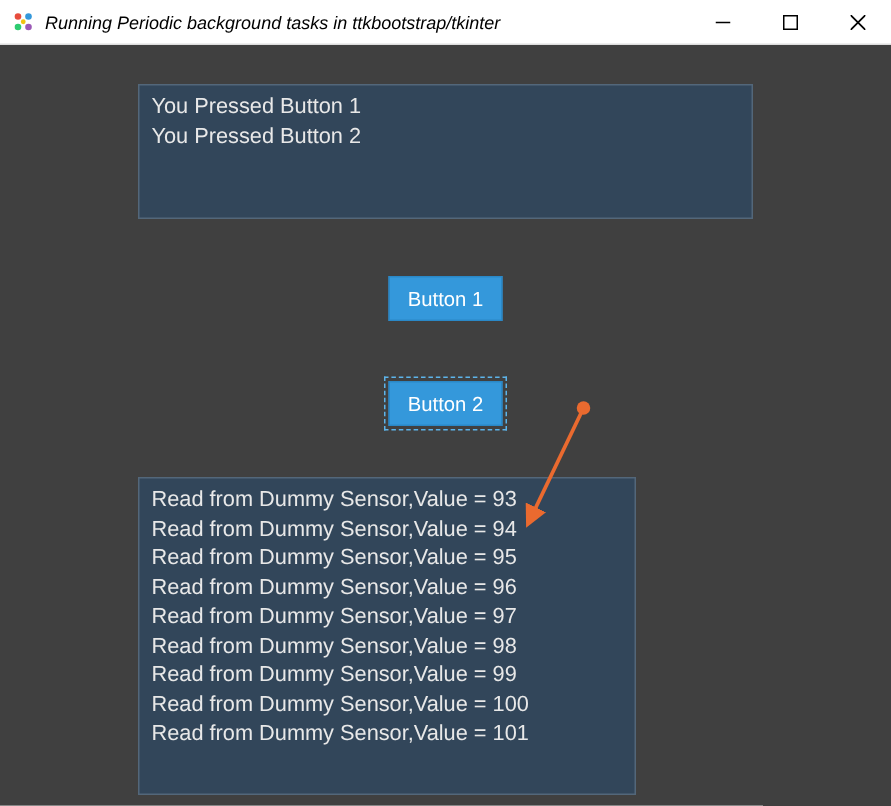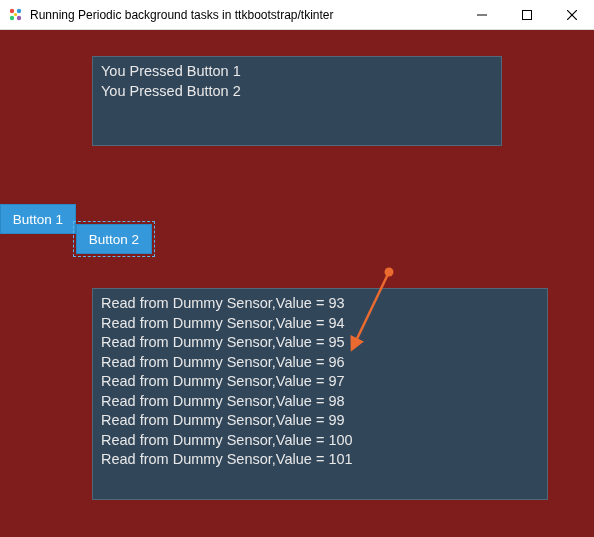--- a/index.html
+++ b/index.html
@@ -30,40 +30,41 @@
     }
     .titlebar-icon svg {
       width: 16px;
       height: 16px;
     }
     .titlebar-title {
       margin-left: 6px;
       font-size: 12px;
       color: #000;
       flex: 1;
+      font-style: italic;
     }
     .titlebar-controls {
       display: flex;
       height: 100%;
     }
     .tb-btn {
       width: 45px;
       height: 30px;
       display: flex;
       align-items: center;
       justify-content: center;
       font-size: 12px;
       color: #000;
     }
     .tb-btn svg {
       width: 10px;
       height: 10px;
     }
     .client-area {
-      background: #7f1d1d;
+      background: #404040;
       width: 100%;
       height: 507px;
       position: relative;
       padding-top: 26px;
     }
     .textbox {
       background: #32465a;
       border: 1px solid #53677a;
       color: #e8e8e8;
       font-size: 14.5px;
@@ -73,20 +74,21 @@
       overflow: hidden;
     }
     .upper-textbox {
       margin-left: 92px;
       width: 410px;
       height: 90px;
     }
     .button-stack {
       margin-top: 38px;
       display: flex;
+      flex-direction: column;
       align-items: center;
     }
     .btn {
       width: 76px;
       height: 30px;
       background: #3498db;
       border: 1px solid #2a88c7;
       color: #fff;
       font-size: 13.5px;
       display: flex;
@@ -95,21 +97,21 @@
       cursor: pointer;
     }
     .btn-focus {
       margin-top: 40px;
       outline: 1px dashed #5db4ea;
       outline-offset: 2px;
     }
     .lower-textbox {
       margin-left: 92px;
       margin-top: 34px;
-      width: 456px;
+      width: 332px;
       height: 212px;
     }
     .annotation {
       position: absolute;
       top: 155px;
       left: 374px;
       width: 210px;
       color: #ea6a2f;
       font-size: 15.5px;
       font-weight: 600;

